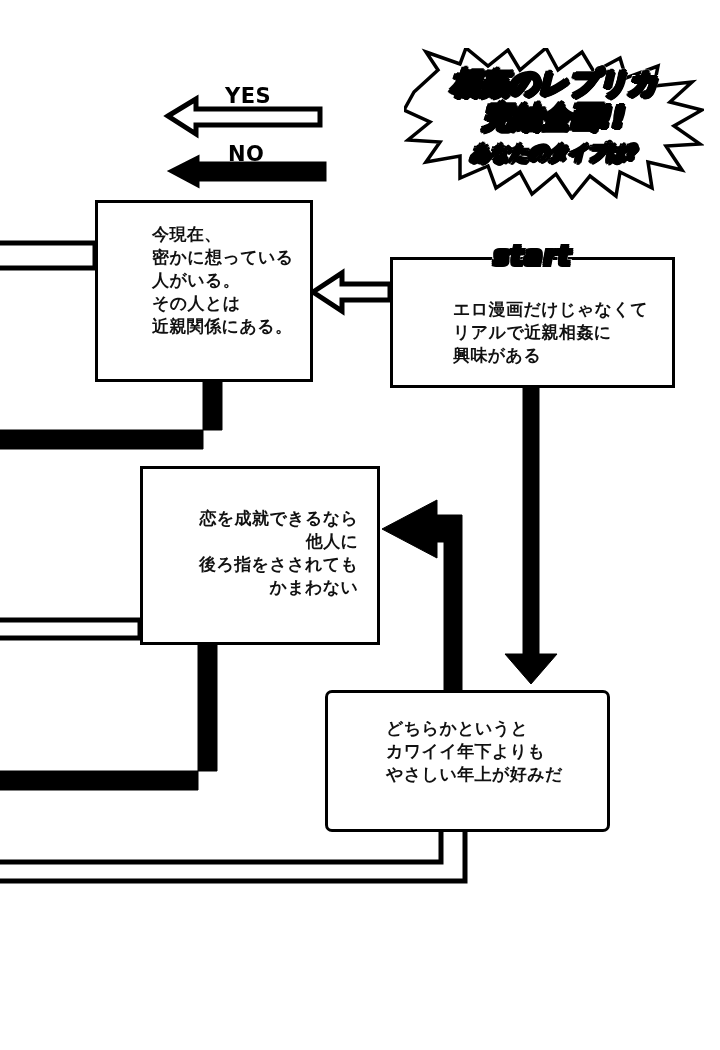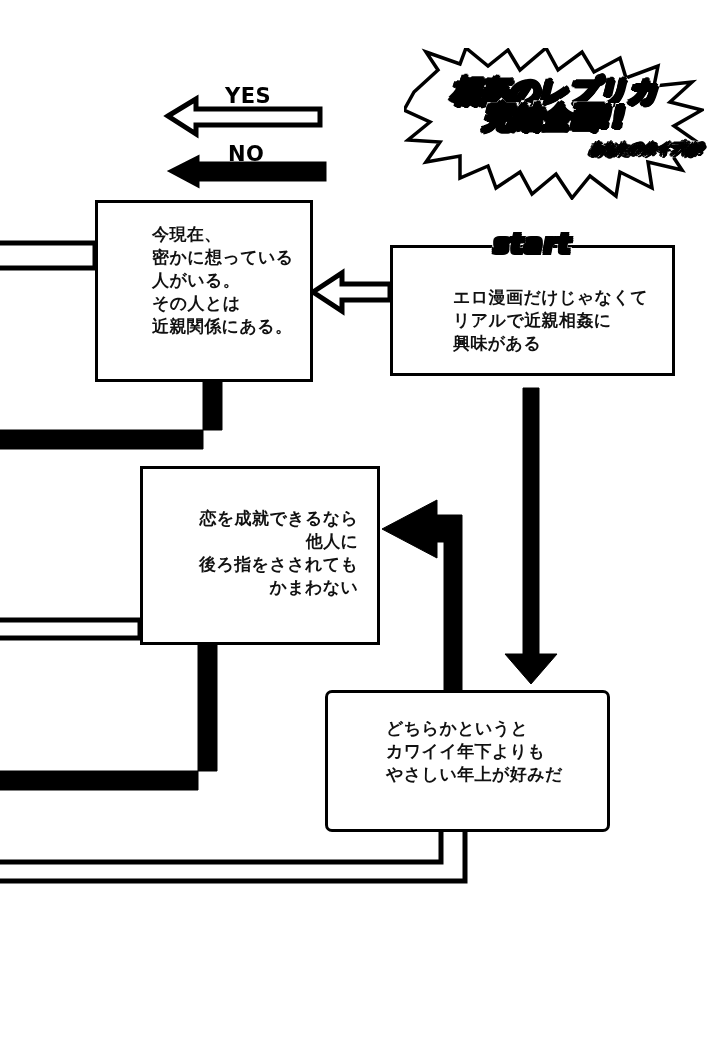--- a/index.html
+++ b/index.html
@@ -86,23 +86,23 @@
     position: absolute;
     left: 0; right: 0;
     text-align: center;
     font-family: "DejaVu Sans", "Liberation Sans", sans-serif;
     font-weight: 700;
     font-style: italic;
     color: #000000;
     -webkit-text-stroke: 6px #ffffff;
     paint-order: stroke fill;
   }
-  #burst-line1 { top: 24px; font-size: 29px; letter-spacing: 0px; font-style: italic; }
+  #burst-line1 { top: 16px; font-size: 29px; letter-spacing: 0px; font-style: italic; }
   #burst-line2 { top: 50px; font-size: 29px; letter-spacing: 0px; }
-  #burst-line3 { top: 92px; font-size: 13px; letter-spacing: 0px; text-align: right; }
+  #burst-line3 { top: 92px; font-size: 19px; letter-spacing: 0px; }
   .burst-text span {
     position: relative;
     display: inline-block;
     text-shadow:
       2.5px 0 0 #000, -2.5px 0 0 #000, 0 2.5px 0 #000, 0 -2.5px 0 #000,
       2px 2px 0 #000, -2px 2px 0 #000, 2px -2px 0 #000, -2px -2px 0 #000,
       3px 1px 0 #000, -3px 1px 0 #000, 1px 3px 0 #000, 1px -3px 0 #000;
   }
 </style>
 </head>
@@ -150,21 +150,21 @@
 <div class="legend-label" id="legend-no-label">NO</div>
 
 <div class="node" id="box-incest" style="left:95px; top:200px; width:218px; height:182px;">
   <div class="node-text">今現在、
 密かに想っている
 人がいる。
 その人とは
 近親関係にある。</div>
 </div>
 
-<div class="node" id="box-start" style="left:390px; top:245px; width:285px; height:131px;">
+<div class="node" id="box-start" style="left:390px; top:257px; width:285px; height:131px;">
   <div class="start-label">start</div>
   <div class="node-text">エロ漫画だけじゃなくて
 リアルで近親相姦に
 興味がある</div>
 </div>
 
 <div class="node" id="box-love" style="left:140px; top:466px; width:240px; height:179px;">
   <div class="node-text">恋を成就できるなら
 他人に
 後ろ指をさされても

